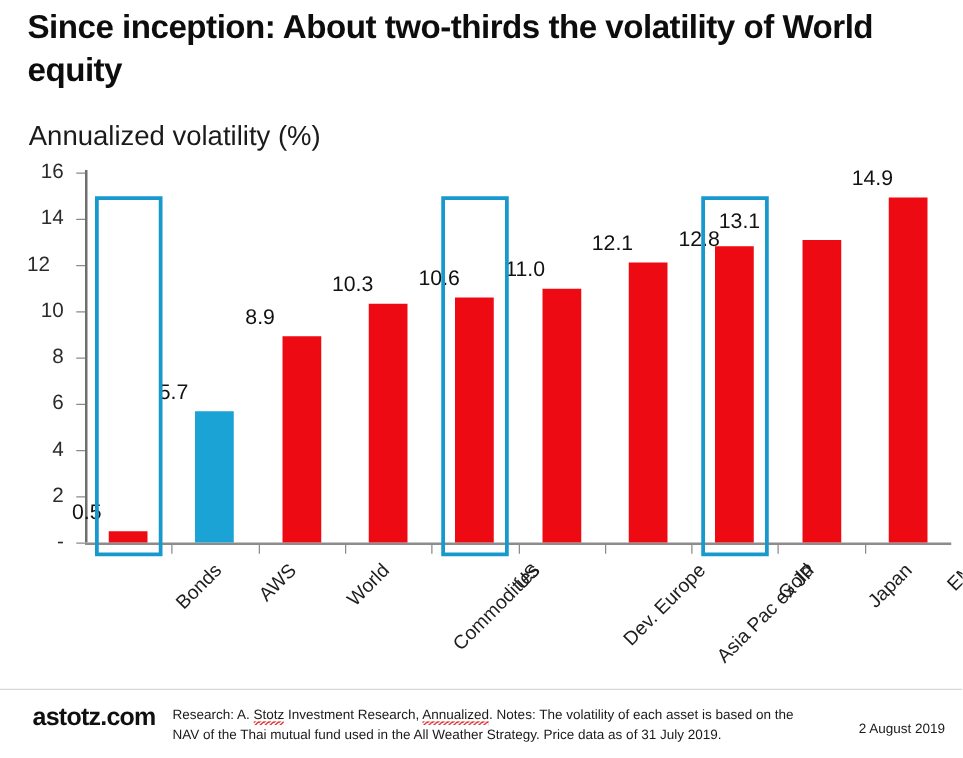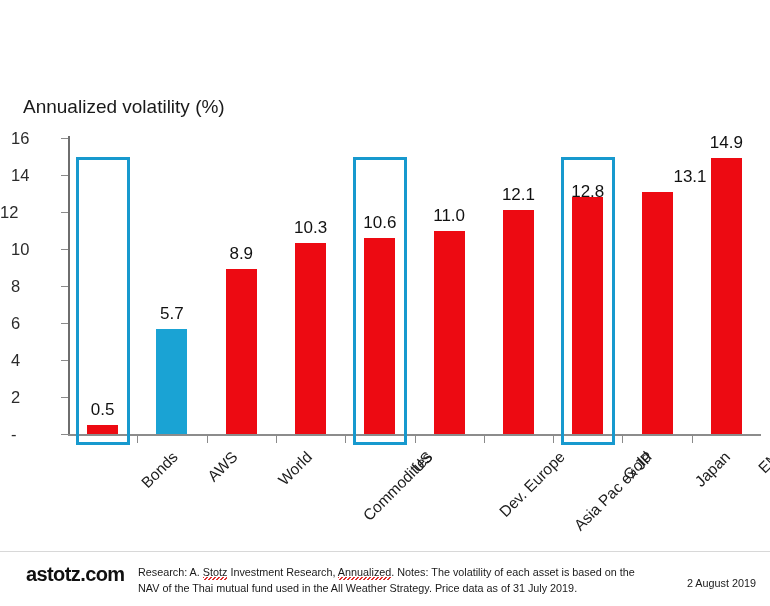--- a/index.html
+++ b/index.html
@@ -14,31 +14,31 @@
   #page{position:relative;width:770px;height:606px;}
 
   
   .title{
     position:absolute;left:22px;top:4px;width:724px;
     font-size:26.5px;font-weight:bold;line-height:1.33;
     letter-spacing:-0.4px;color:#0d0d0d;
   }
   .subtitle{
     position:absolute;left:23px;top:96px;
-    font-size:19px;font-weight:normal;color:#1a1a1a;
+    font-size:22px;font-weight:normal;color:#1a1a1a;
   }
 
   
   .plot{
     position:absolute;left:0;top:0;width:770px;height:606px;
   }
   .ytick-label{
     position:absolute;
     font-size:16.5px;color:#2b2b2b;
-    text-align:left;width:40px;
+    text-align:right;width:40px;
     transform:translateY(-50%);
   }
   .ytick-mark{
     position:absolute;
     height:1px;background:#8a8a8a;width:7px;
   }
   .yaxis-line{
     position:absolute;width:1.5px;background:#6e6e6e;
   }
   .baseline{
@@ -48,21 +48,21 @@
     position:absolute;width:1px;background:#8a8a8a;height:8px;
   }
 
   .bar{
     position:absolute;
     bottom:0;
   }
   .bar-label{
     position:absolute;
     width:90px;left:50%;transform:translateX(-50%);
-    text-align:center;
+    text-align:left;
     font-size:17px;color:#111111;
     white-space:nowrap;
   }
 
   .hlbox{
     position:absolute;
     border:3px solid #1799CE;
     box-sizing:border-box;
     background:transparent;
     pointer-events:none;
@@ -101,20 +101,21 @@
     background-position:0 100%;
     padding-bottom:2px;
     text-align:center;
   }
 </style>
 </head>
 <body>
 
 <div id="page">
 
+  <div class="title">Since inception: About two-thirds the volatility of World equity</div>
   <div class="subtitle">Annualized volatility (%)</div>
 
   <div class="plot" id="plot">
       <div class="yaxis-line" style="left: 68px; top: 136px; height: 298px;"></div>
       <div class="ytick-mark" style="left: 61px; top: 434px;"></div>
       <div class="ytick-label" style="left: 11px; top: 434px;">-</div>
       <div class="ytick-mark" style="left: 61px; top: 397px;"></div>
       <div class="ytick-label" style="left: 11px; top: 397px;">2</div>
       <div class="ytick-mark" style="left: 61px; top: 360px;"></div>
       <div class="ytick-label" style="left: 11px; top: 360px;">4</div>
@@ -158,21 +159,21 @@
       <div class="bar" style="left: 433.65px; top: 230.5px; width: 31px; height: 203.5px; background: rgb(237, 10, 18);"></div>
       <div class="bar-label" style="left: 449.15px; top: 205.5px;">11.0</div>
       <div class="xlabel" style="left: 471.15px; top: 448px;">Dev. Europe</div>
       <div class="bar" style="left: 502.95px; top: 210.15px; width: 31px; height: 223.85px; background: rgb(237, 10, 18);"></div>
       <div class="bar-label" style="left: 518.45px; top: 185.15px;">12.1</div>
       <div class="xlabel" style="left: 540.45px; top: 448px;">Asia Pac ex JP</div>
       <div class="bar" style="left: 572.25px; top: 197.2px; width: 31px; height: 236.8px; background: rgb(237, 10, 18);"></div>
       <div class="bar-label" style="left: 587.75px; top: 162px; margin-top: 20px;">12.8</div>
       <div class="xlabel" style="left: 609.75px; top: 448px;">Gold</div>
       <div class="bar" style="left: 641.55px; top: 191.65px; width: 31px; height: 242.35px; background: rgb(237, 10, 18);"></div>
-      <div class="bar-label" style="left: 690px; top: 166.65px;">13.1</div>
+      <div class="bar-label" style="left: 620px; top: 166.65px;">13.1</div>
       <div class="xlabel" style="left: 679.05px; top: 448px;">Japan</div>
       <div class="bar" style="left: 710.85px; top: 158.35px; width: 31px; height: 275.65px; background: rgb(237, 10, 18);"></div>
       <div class="bar-label" style="left: 726.35px; top: 133.35px;">14.9</div>
       <div class="xlabel" style="left: 748.35px; top: 448px;">EM</div>
       <div class="hlbox" style="left: 75.65px; top: 156.5px; width: 54px; height: 288.5px;"></div>
       <div class="hlbox" style="left: 352.85px; top: 156.5px; width: 54px; height: 288.5px;"></div>
       <div class="hlbox" style="left: 560.75px; top: 156.5px; width: 54px; height: 288.5px;"></div>
     </div>
 
   <div class="footer-rule"></div>

